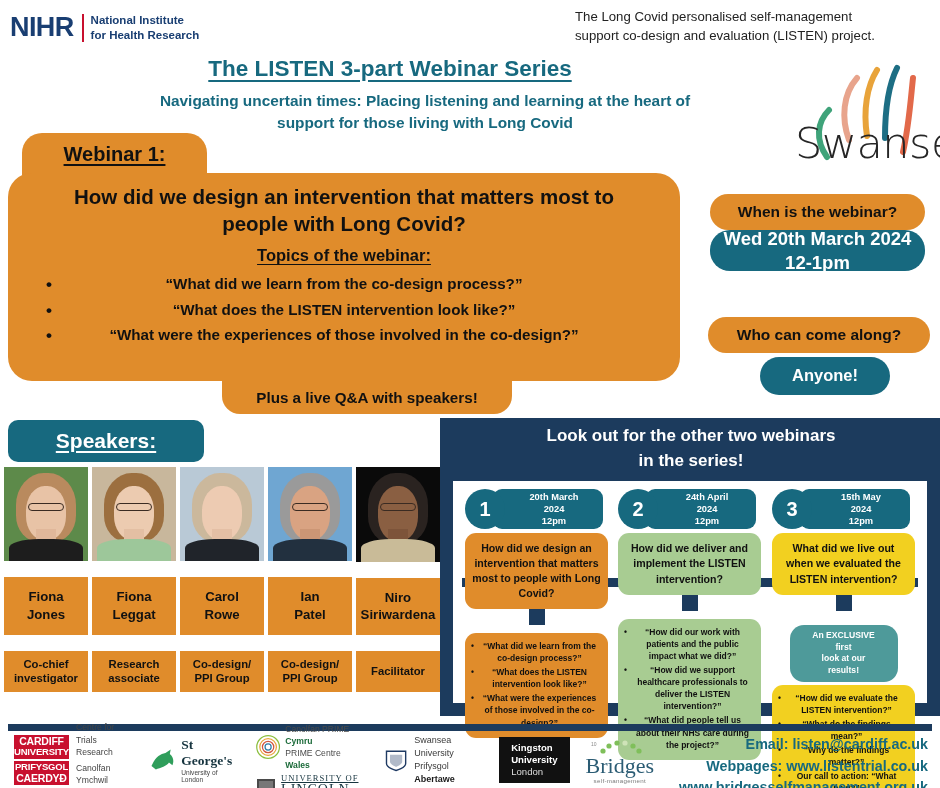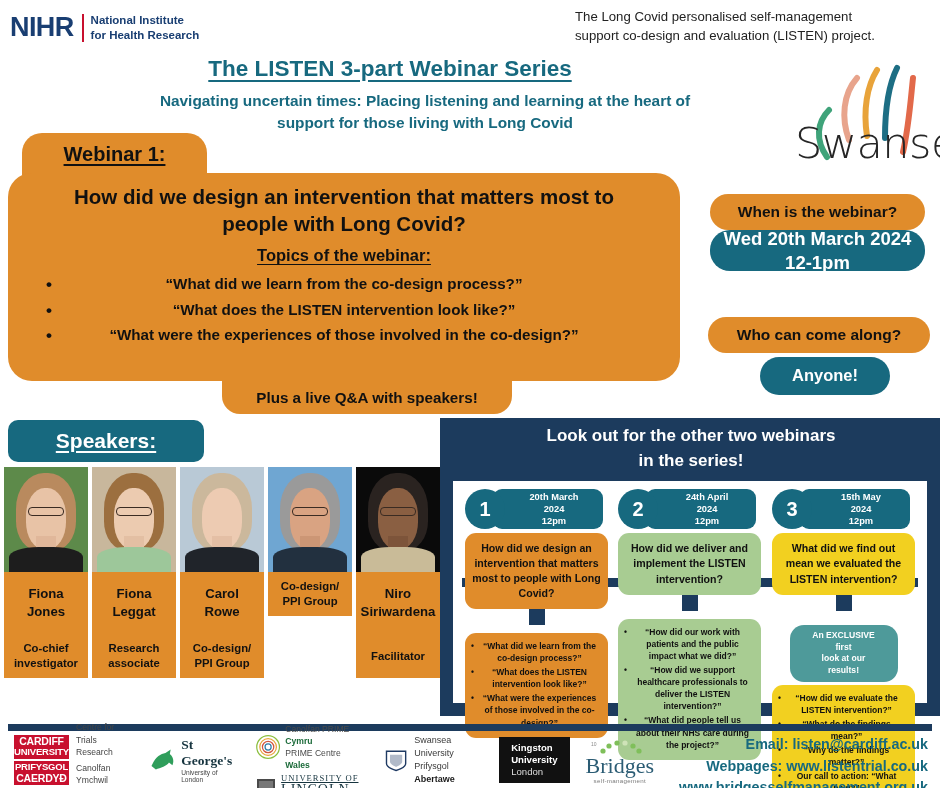--- a/index.html
+++ b/index.html
@@ -72,21 +72,21 @@
 
   
   .speakers-tab { position: absolute; left: 8px; top: 420px; width: 196px; height: 42px;
                   background: #17697F; border-radius: 10px; display: flex;
                   align-items: center; justify-content: center; }
   .speakers-tab span { font-size: 21px; font-weight: bold; color: #fff;
                        text-decoration: underline; text-underline-offset: 3px; }
 
   .speaker-row { position: absolute; left: 4px; top: 467px; width: 430px; height: 225px;
                  display: flex; gap: 4px; }
-  .sp-card { width: 84px; display: flex; flex-direction: column; gap: 0; }
+  .sp-card { width: 84px; display: flex; flex-direction: column; gap: 16px; }
   .sp-photo { width: 84px; height: 105px; position: relative; overflow: hidden; }
   .sp-name { background: #E08C2B; color: #111; font-size: 13.2px; font-weight: bold;
              text-align: center; padding: 9px 1px; line-height: 1.35; height: 62px;
              display: flex; align-items: center; justify-content: center; }
   .sp-role { background: #E08C2B; color: #111; font-size: 11.3px; font-weight: bold;
              text-align: center; padding: 6px 1px; line-height: 1.3; height: 44px;
              display: flex; align-items: center; justify-content: center; }
 
   
   .face { position:absolute; inset:0; }
@@ -347,20 +347,26 @@
       <div class="sp-photo">
         <div class="face">
           <div class="bg" style="background:#6fa6d2"></div>
           <div class="hair" style="background:#9a9a9a"></div>
           <div class="skin" style="background:#d9a382"></div>
           <div class="neck" style="background:#cc9675"></div>
           <div class="shirt" style="background:#22303f"></div>
           <div class="gl"></div>
         </div>
       </div>
+      <div class="sp-name">
+        <div>
+          <div>Ian</div>
+          <div>Patel</div>
+        </div>
+      </div>
       <div class="sp-role">
         <div>
           <div>Co-design/</div>
           <div>PPI Group</div>
         </div>
       </div>
     </div>
 
     <div class="sp-card">
       <div class="sp-photo">
@@ -441,21 +447,21 @@
 
   <div class="col" id="col3">
     <div class="badge-row">
       <div class="num-circle">3</div>
       <div class="date-chip">
         <span>15th May</span>
         <span>2024</span>
         <span>12pm</span>
       </div>
     </div>
-    <div class="q-card q-yellow">What did we find out mean we evaluated the LISTEN intervention?</div>
+    <div class="q-card q-yellow">What did we live out when we evaluated the LISTEN intervention?</div>
     <div class="stem"></div>
     <div class="excl">
       <div>An EXCLUSIVE first</div>
       <div>look at our results!</div>
     </div>
     <div class="b-card q-yellow">
       <ul>
         <li><span class="dot">•</span><span>“How did we evaluate the LISTEN intervention?”</span></li>
         <li><span class="dot">•</span><span>“What do the findings mean?”</span></li>
         <li><span class="dot">•</span><span>“Why do the findings matter?”</span></li>

